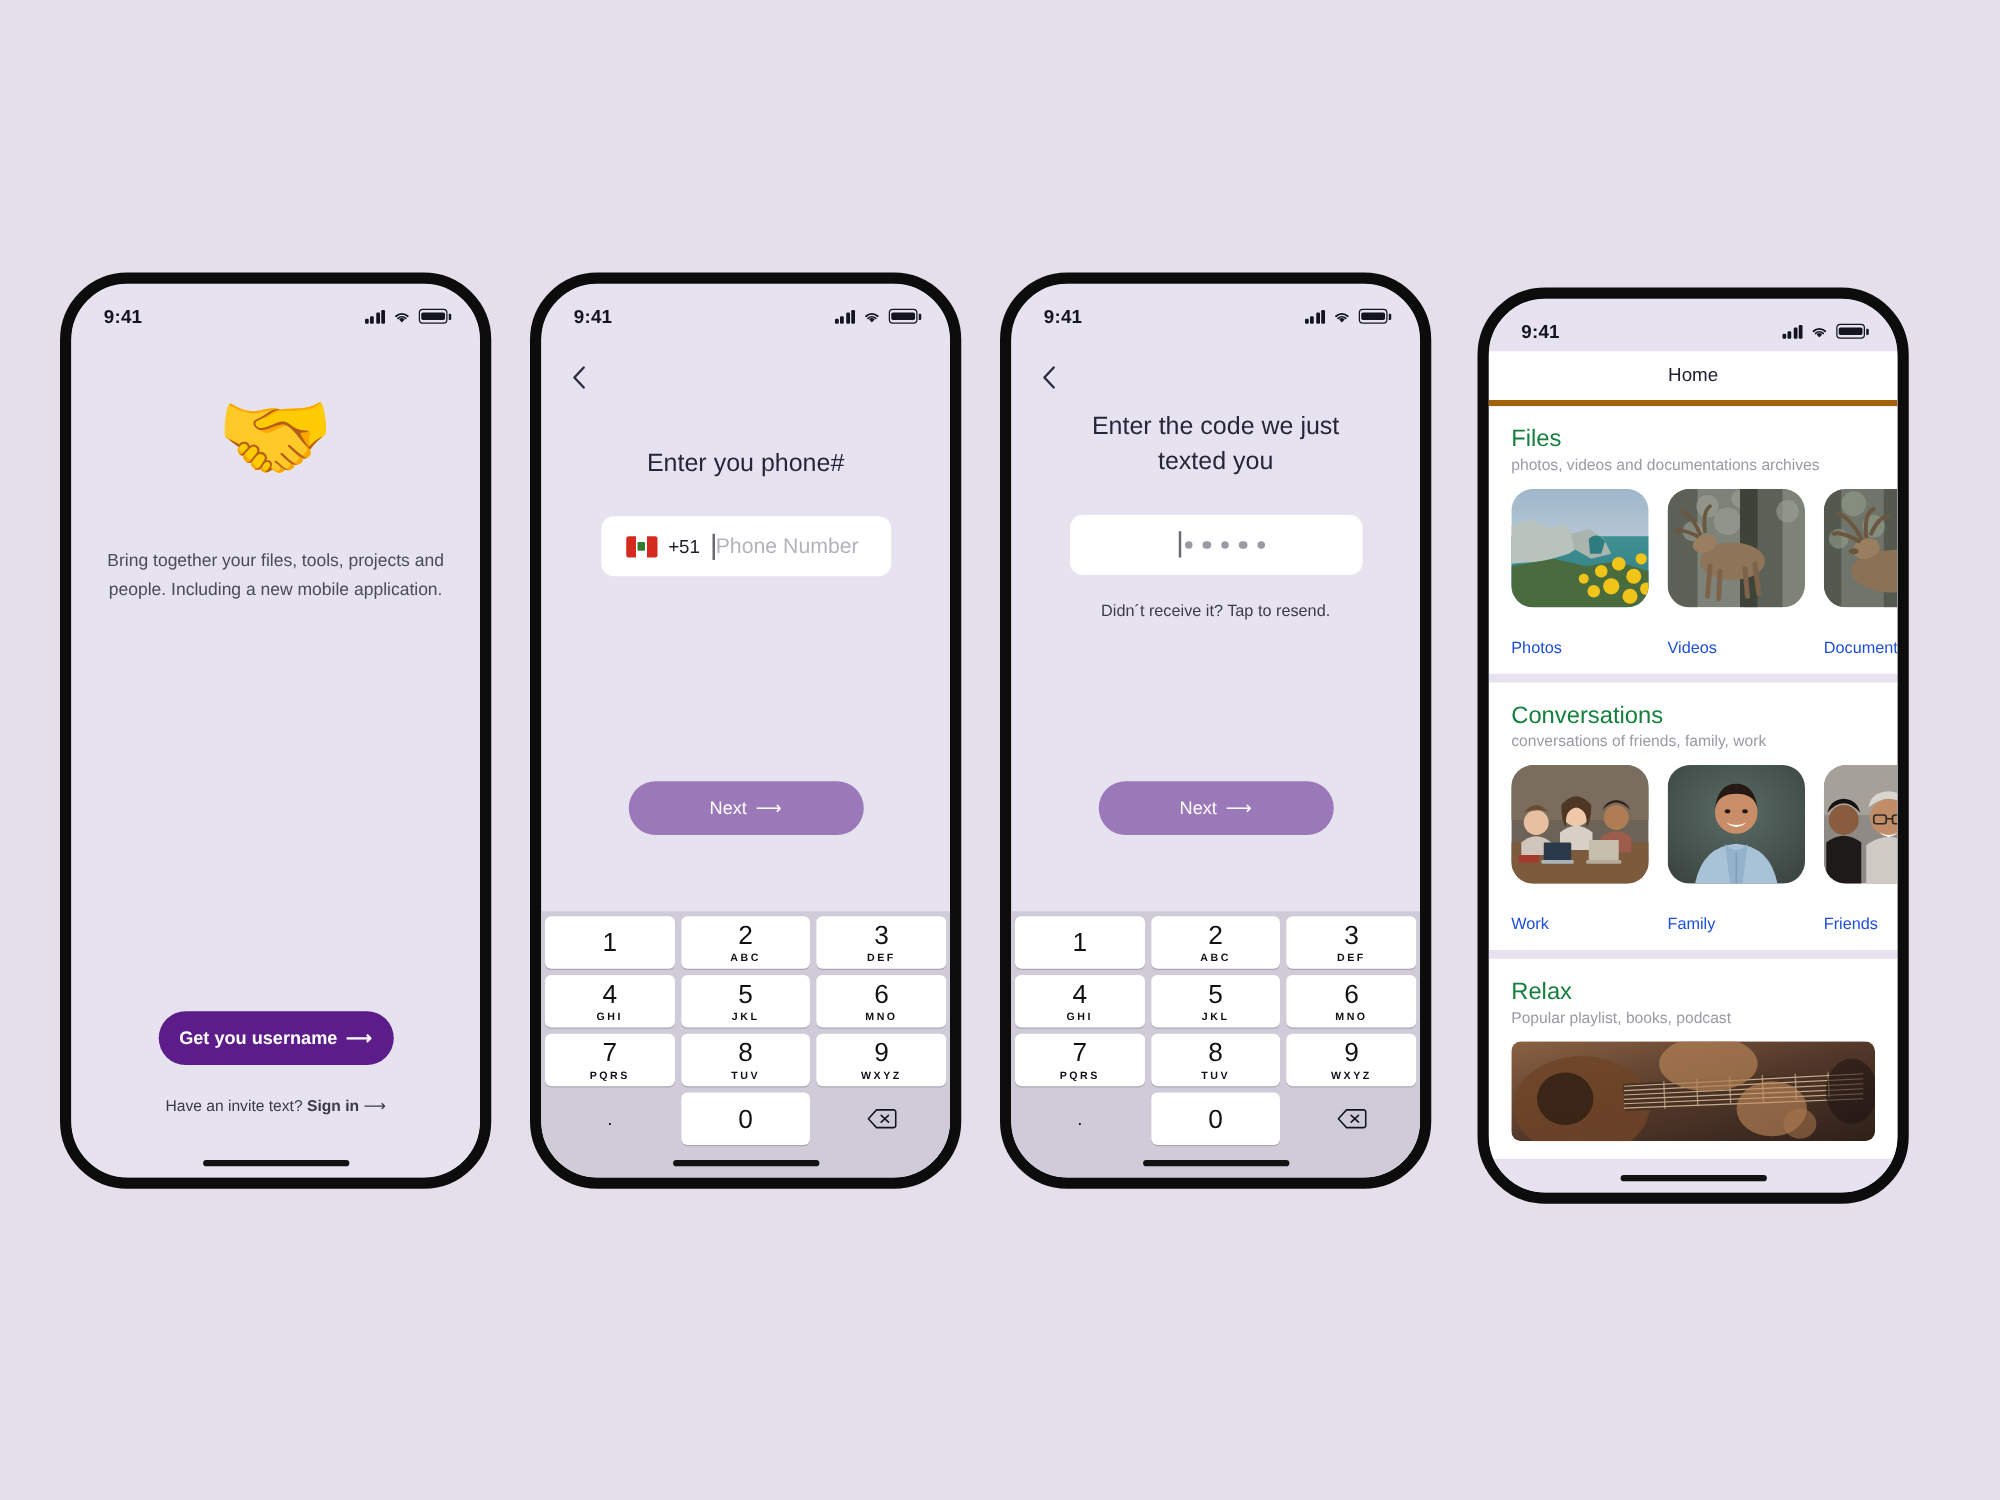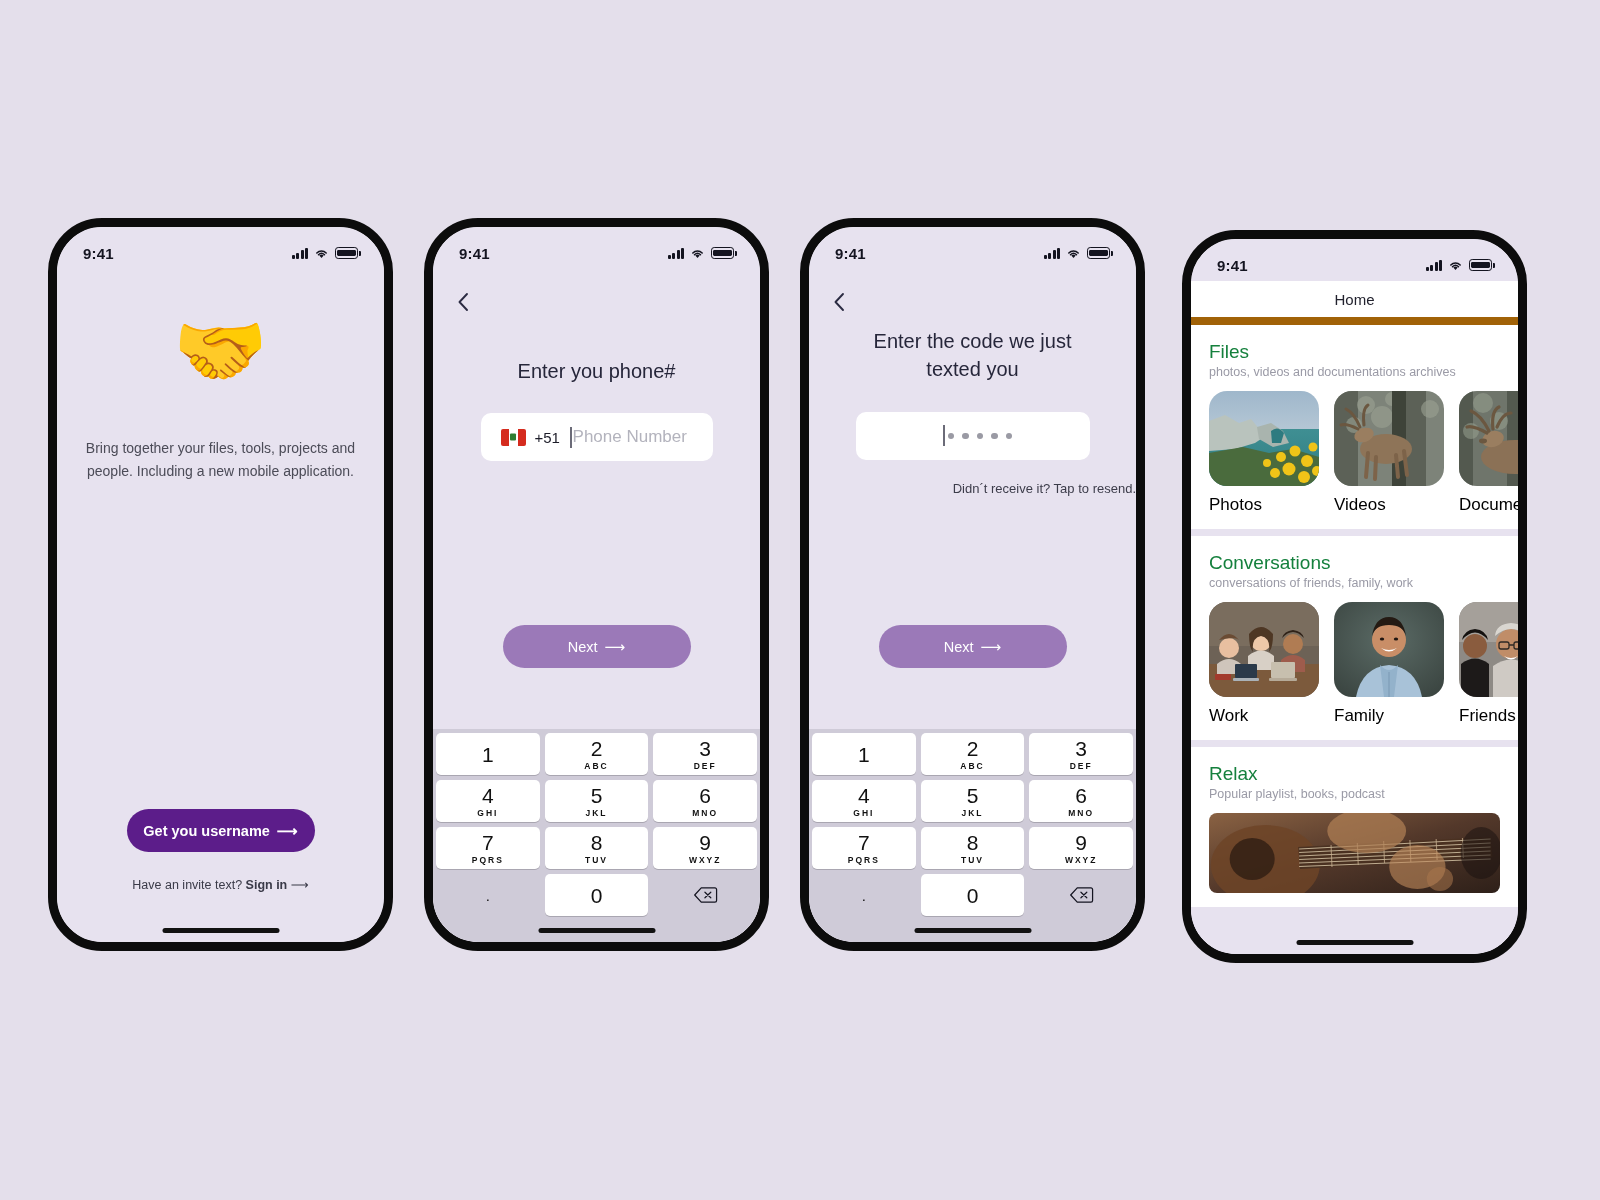--- a/index.html
+++ b/index.html
@@ -129,21 +129,21 @@
     position: absolute; left: 50%; top: 50%; transform: translate(-50%,-50%);
     width: 6px; height: 7px; background: #2f7d32; border-radius: 1px;
   }
   .dial { font-size: 15px; color: #1c1c28; margin-left: 9px; }
   .caret { width: 1.6px; height: 21px; background: #6b6b78; margin-left: 10px; flex: 0 0 1.6px; }
   .placeholder { font-size: 17px; color: #b3b3bd; margin-left: 1px; }
   .dots { display: flex; align-items: center; gap: 8px; margin-left: 3px; }
   .dots i { width: 6.5px; height: 6.5px; border-radius: 50%; background: #9a9aa4; display: block; }
 
   .resend {
-    text-align: right; font-size: 13px; color: #3c3c4a; margin-top: 21px;
+    text-align: center; font-size: 13px; color: #3c3c4a; margin-top: 21px;
     cursor: pointer;
   }
 
   .next-btn {
     position: absolute; left: 50%; transform: translateX(-50%);
     top: 356px; width: 188px; height: 43px;
     background: #9b79b8; color: #fff; border: none; border-radius: 24px;
     font-family: inherit; font-size: 14.5px; cursor: pointer;
     display: flex; align-items: center; justify-content: center; gap: 7px;
   }
@@ -165,33 +165,33 @@
   .key.blank .num { font-size: 21px; }
   .key.del { background: transparent; box-shadow: none; }
   .del-ico { width: 25px; height: 18px; }
 
   
   .home-screen { background: #e7e2ef; }
   .nav-bar {
     background: #fff; height: 44px; flex: 0 0 44px;
     display: flex; align-items: center; justify-content: center;
     font-size: 15px; color: #22222e;
-    border-bottom: 8px solid #a16207;
+    border-bottom: 5px solid #a16207;
   }
   .home-scroll { flex: 1; overflow: hidden; background: #e7e2ef; }
   .section { background: #fff; padding: 16px 0 14px 0; margin-bottom: 7px; }
   .section h3 { font-size: 19px; font-weight: 400; color: #15803d; padding: 0 18px; }
   .section p.sub { font-size: 12.5px; color: #9a9aa6; padding: 2px 18px 0 18px; }
   .tile-row { display: flex; gap: 15px; padding: 12px 0 0 18px; }
   .tile { flex: 0 0 110px; }
   .thumb {
     width: 110px; height: 95px; border-radius: 18px; overflow: hidden;
     cursor: pointer; position: relative;
   }
-  .tile .cap { font-size: 17px; color: #000000; margin-top: 9px; }
+  .tile .cap { font-size: 13px; color: #1d4ed8; margin-top: 24px; }
 
   .banner {
     margin: 12px 18px 0 18px; height: 80px; border-radius: 8px;
     overflow: hidden; position: relative; cursor: pointer;
   }
 
   svg { display: block; }
 </style>
 </head>
 <body>

